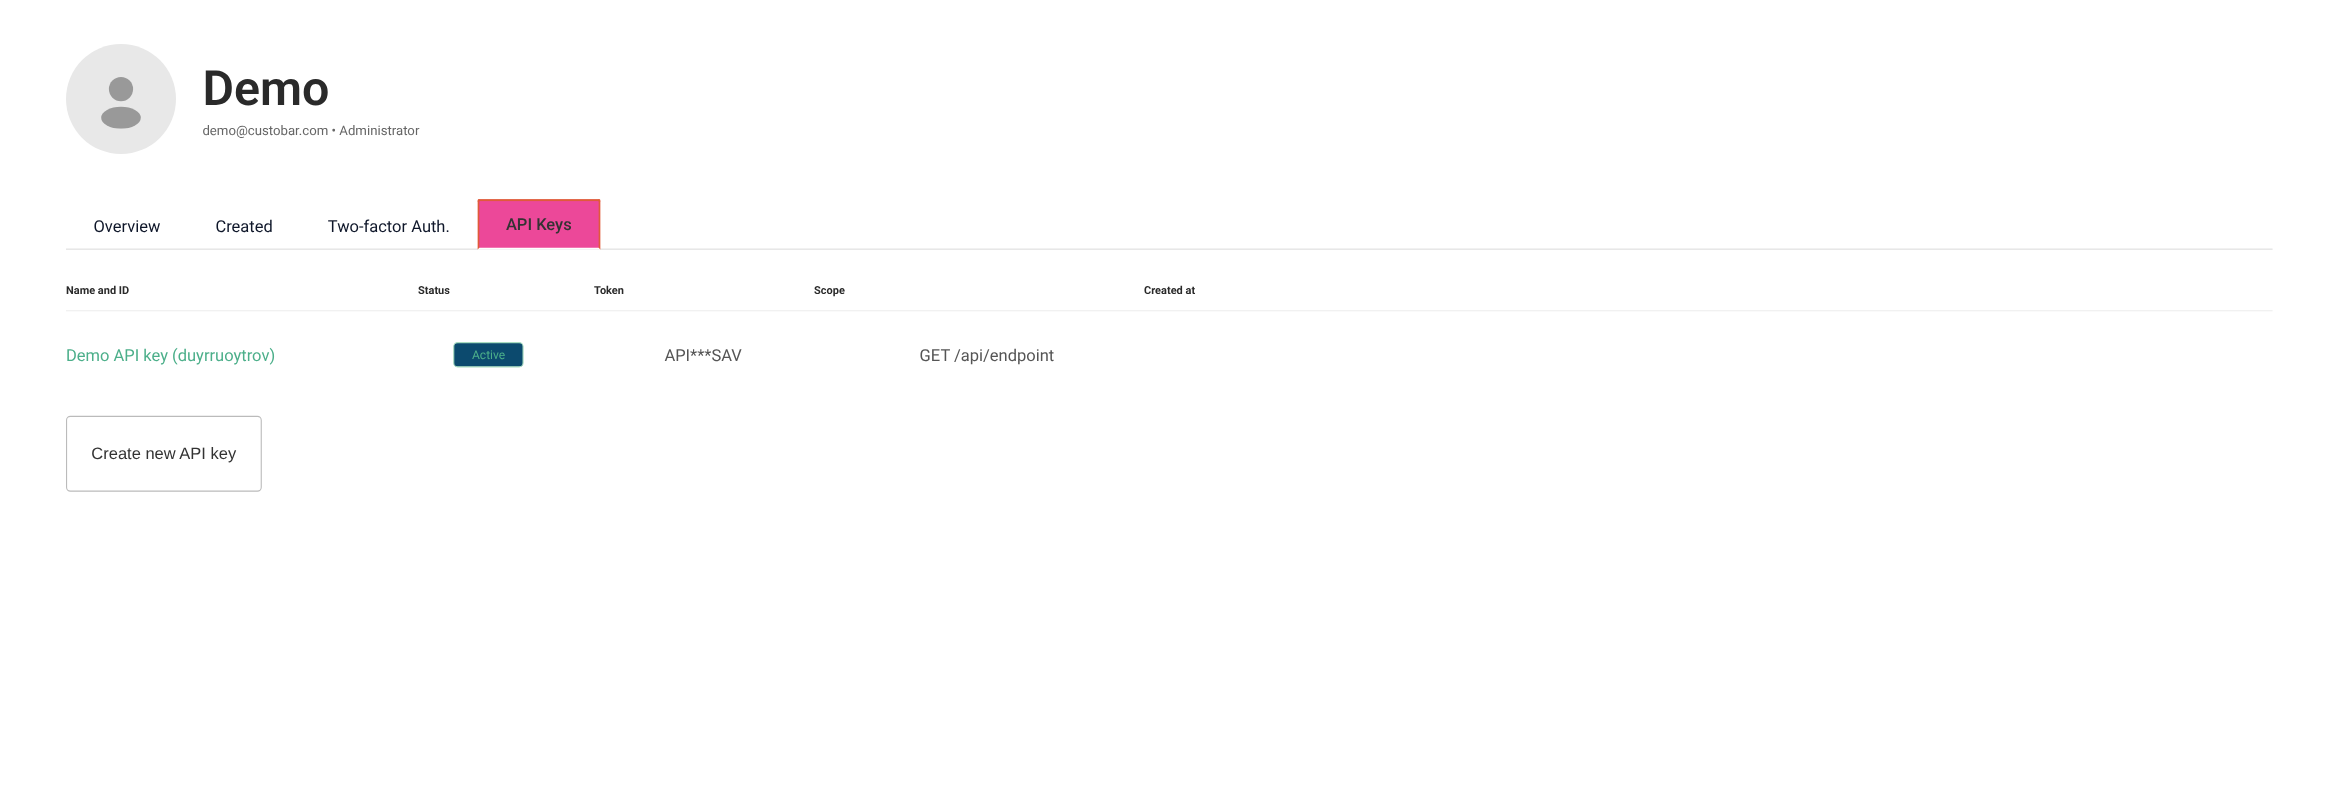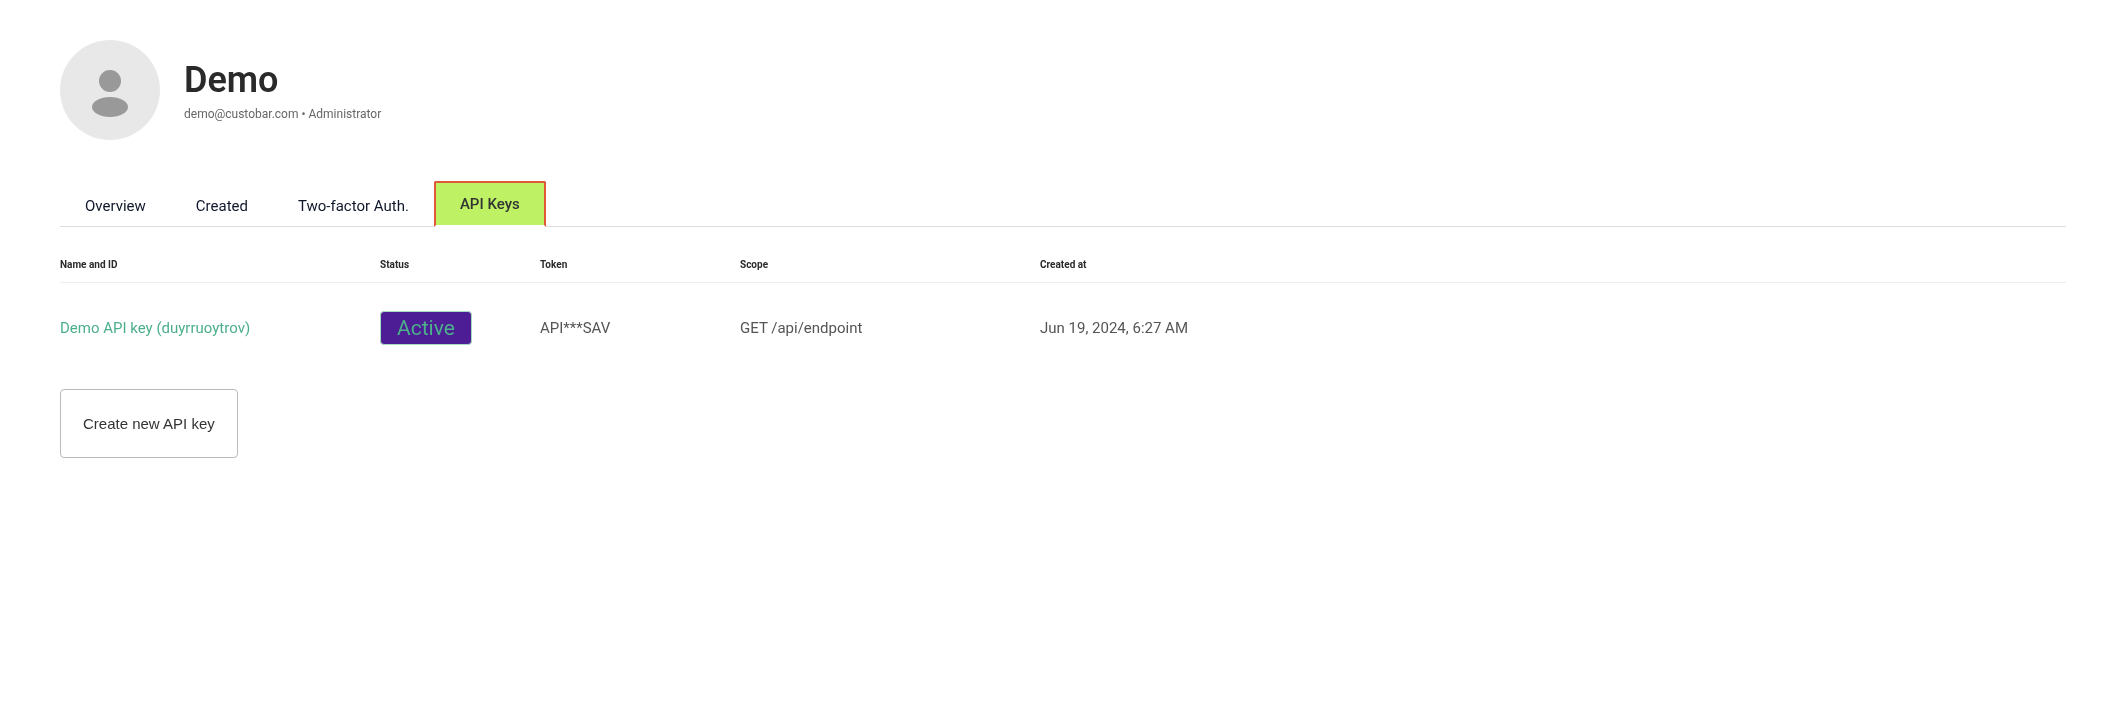--- a/index.html
+++ b/index.html
@@ -26,21 +26,21 @@
       align-items: center;
       justify-content: center;
       flex-shrink: 0;
     }
 
     .avatar-icon {
       color: #888;
     }
 
     .profile-info h1 {
-      font-size: 36px;
+      font-size: 44px;
       font-weight: 600;
       color: #2a2a2a;
       margin-bottom: 6px;
     }
 
     .profile-meta {
       font-size: 12px;
       color: #666;
     }
 
@@ -63,21 +63,21 @@
       color: #0f172a;
       border: 1px solid transparent;
       border-bottom: none;
       position: relative;
       bottom: -1px;
       background: transparent;
     }
 
     .tab-item.active {
       color: #333;
-      background: #bef264;
+      background: #ec4899;
       border: 2px solid #e05a3a;
       border-bottom: 2px solid #fff;
       border-radius: 2px 2px 0 0;
       font-weight: 500;
     }
 
     .table-section {
       width: 100%;
     }
 
@@ -93,42 +93,43 @@
       font-size: 10px;
       font-weight: 700;
       color: #2a2a2a;
     }
 
     .table-row {
       display: grid;
       grid-template-columns: 320px 160px 200px 300px 1fr;
       padding: 12px 0;
       align-items: center;
+      gap: 32px;
     }
 
     .table-cell {
       font-size: 15px;
       color: #555;
     }
 
     .api-key-link {
       color: #4caf8a;
       font-size: 15px;
       cursor: pointer;
       text-decoration: none;
     }
 
     .status-badge {
       display: inline-block;
       padding: 4px 16px;
-      background: #4c1d95;
+      background: #0c4a6e;
       color: #4caf8a;
       border: 1px solid #a8dcc0;
       border-radius: 4px;
-      font-size: 21px;
+      font-size: 11px;
     }
 
     .create-button {
       margin-top: 32px;
       padding: 25px 22px;
       background: #fff;
       border: 1px solid #bbb;
       border-radius: 4px;
       font-size: 15px;
       cursor: pointer;
@@ -180,21 +181,20 @@
 
   <div class="table-row">
     <div class="table-cell">
       <a class="api-key-link">Demo API key (duyrruoytrov)</a>
     </div>
     <div class="table-cell">
       <span class="status-badge">Active</span>
     </div>
     <div class="table-cell">API***SAV</div>
     <div class="table-cell">GET /api/endpoint</div>
-    <div class="table-cell">Jun 19, 2024, 6:27 AM</div>
   </div>
 </div>
 
 
 <button class="create-button">Create new API key</button>
 
 
 
 
 </body></html>

